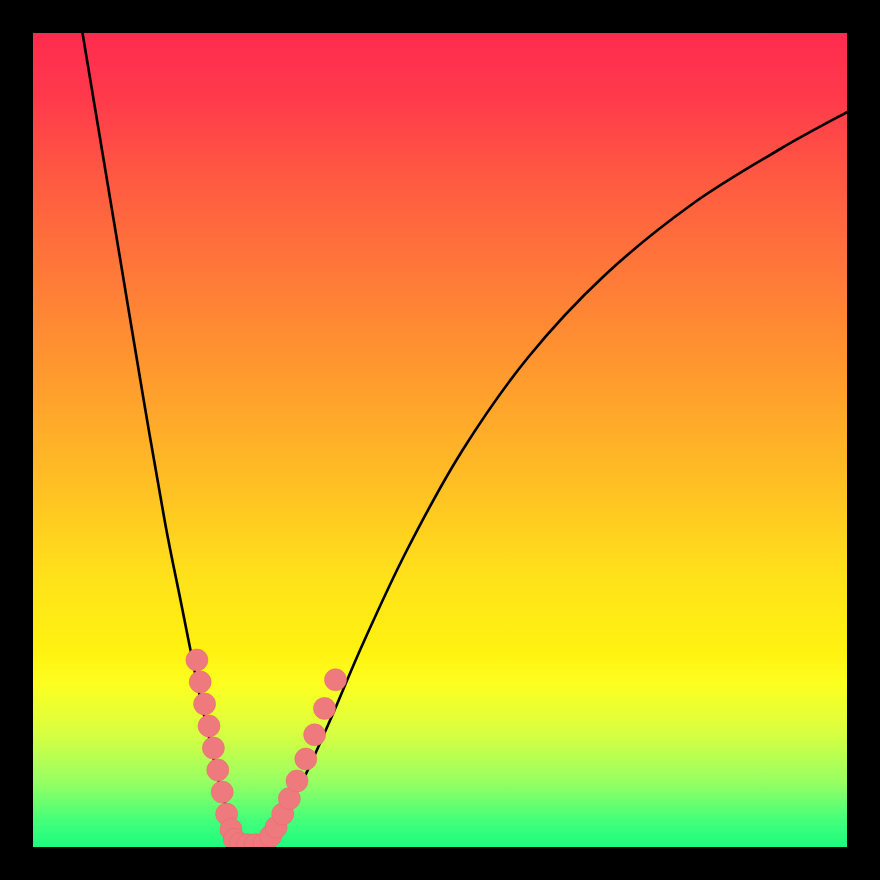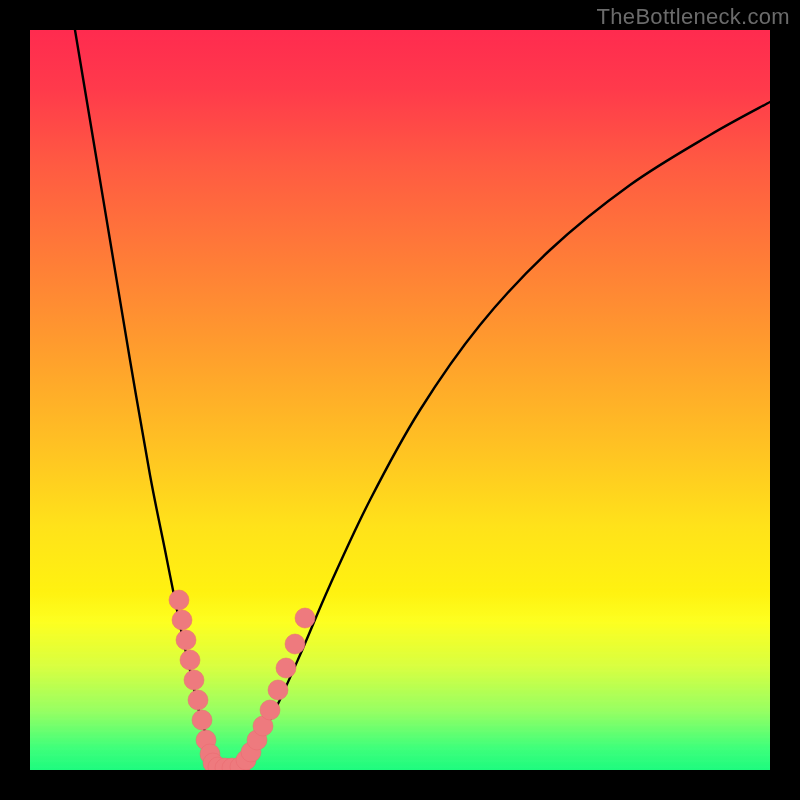--- a/index.html
+++ b/index.html
@@ -106,14 +106,13 @@
           <circle cx="227" cy="710" r="10" fill="#ee7a7e" stroke="#e86b70" stroke-width="0.5"></circle>
           <circle cx="233" cy="696" r="10" fill="#ee7a7e" stroke="#e86b70" stroke-width="0.5"></circle>
           <circle cx="240" cy="680" r="10" fill="#ee7a7e" stroke="#e86b70" stroke-width="0.5"></circle>
           <circle cx="248" cy="660" r="10" fill="#ee7a7e" stroke="#e86b70" stroke-width="0.5"></circle>
           <circle cx="256" cy="638" r="10" fill="#ee7a7e" stroke="#e86b70" stroke-width="0.5"></circle>
           <circle cx="265" cy="614" r="10" fill="#ee7a7e" stroke="#e86b70" stroke-width="0.5"></circle>
           <circle cx="275" cy="588" r="10" fill="#ee7a7e" stroke="#e86b70" stroke-width="0.5"></circle>
         </g>
     </svg>
   </div>
-  <div class="watermark">TheBottleneck.com</div>
 </div>
 
 </body></html>

